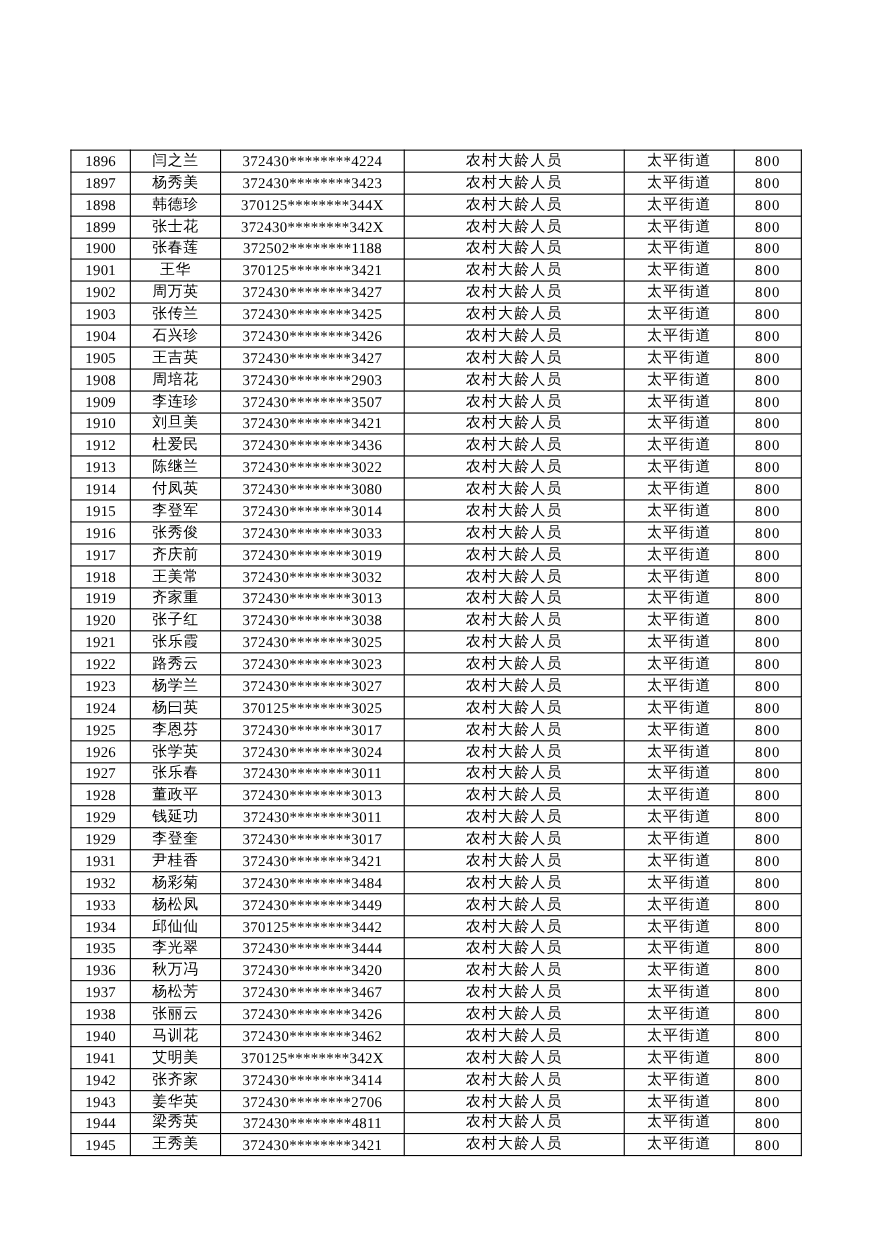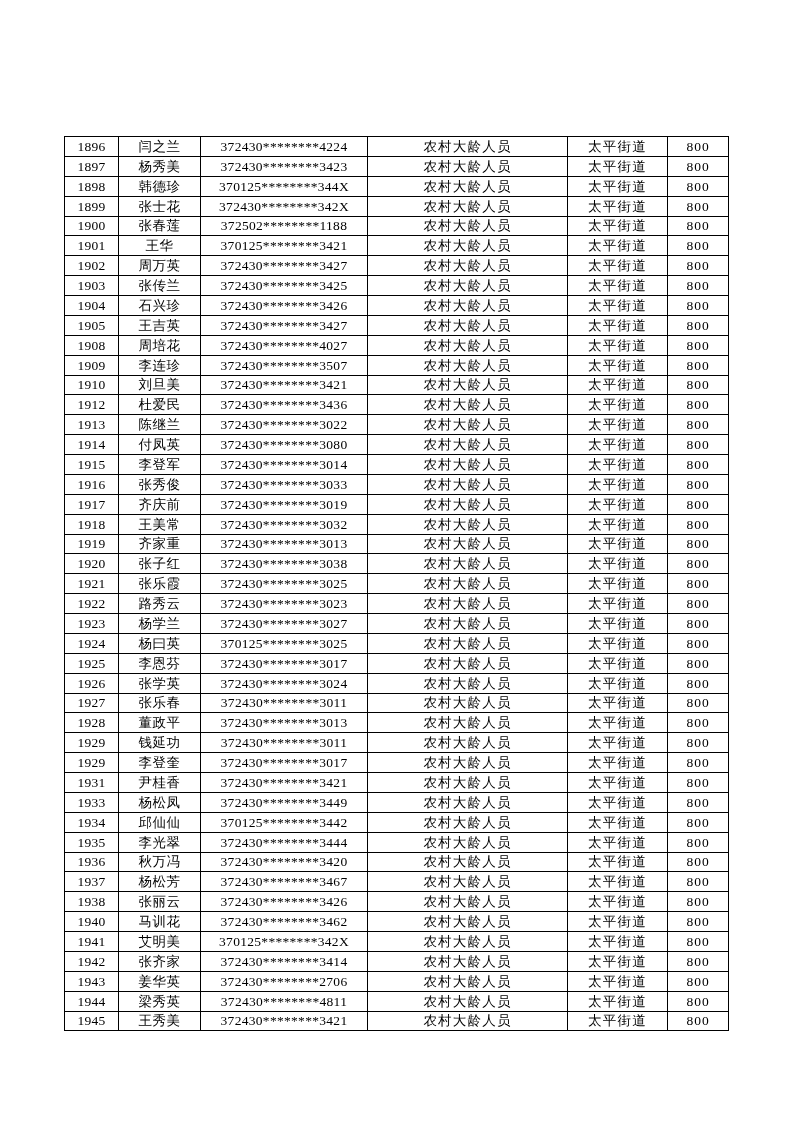--- a/index.html
+++ b/index.html
@@ -169,21 +169,21 @@
             <td class="seq">1905</td>
             <td class="name">王吉英</td>
             <td class="idnum">372430********3427</td>
             <td class="cat">农村大龄人员</td>
             <td class="area">太平街道</td>
             <td class="amt">800</td>
           </tr>
           <tr>
             <td class="seq">1908</td>
             <td class="name">周培花</td>
-            <td class="idnum">372430********4027</td>
+            <td class="idnum">372430********2903</td>
             <td class="cat">农村大龄人员</td>
             <td class="area">太平街道</td>
             <td class="amt">800</td>
           </tr>
           <tr>
             <td class="seq">1909</td>
             <td class="name">李连珍</td>
             <td class="idnum">372430********3507</td>
             <td class="cat">农村大龄人员</td>
             <td class="area">太平街道</td>
@@ -346,20 +346,28 @@
             <td class="name">李登奎</td>
             <td class="idnum">372430********3017</td>
             <td class="cat">农村大龄人员</td>
             <td class="area">太平街道</td>
             <td class="amt">800</td>
           </tr>
           <tr>
             <td class="seq">1931</td>
             <td class="name">尹桂香</td>
             <td class="idnum">372430********3421</td>
+            <td class="cat">农村大龄人员</td>
+            <td class="area">太平街道</td>
+            <td class="amt">800</td>
+          </tr>
+          <tr>
+            <td class="seq">1932</td>
+            <td class="name">杨彩菊</td>
+            <td class="idnum">372430********3484</td>
             <td class="cat">农村大龄人员</td>
             <td class="area">太平街道</td>
             <td class="amt">800</td>
           </tr>
           <tr>
             <td class="seq">1933</td>
             <td class="name">杨松凤</td>
             <td class="idnum">372430********3449</td>
             <td class="cat">农村大龄人员</td>
             <td class="area">太平街道</td>

